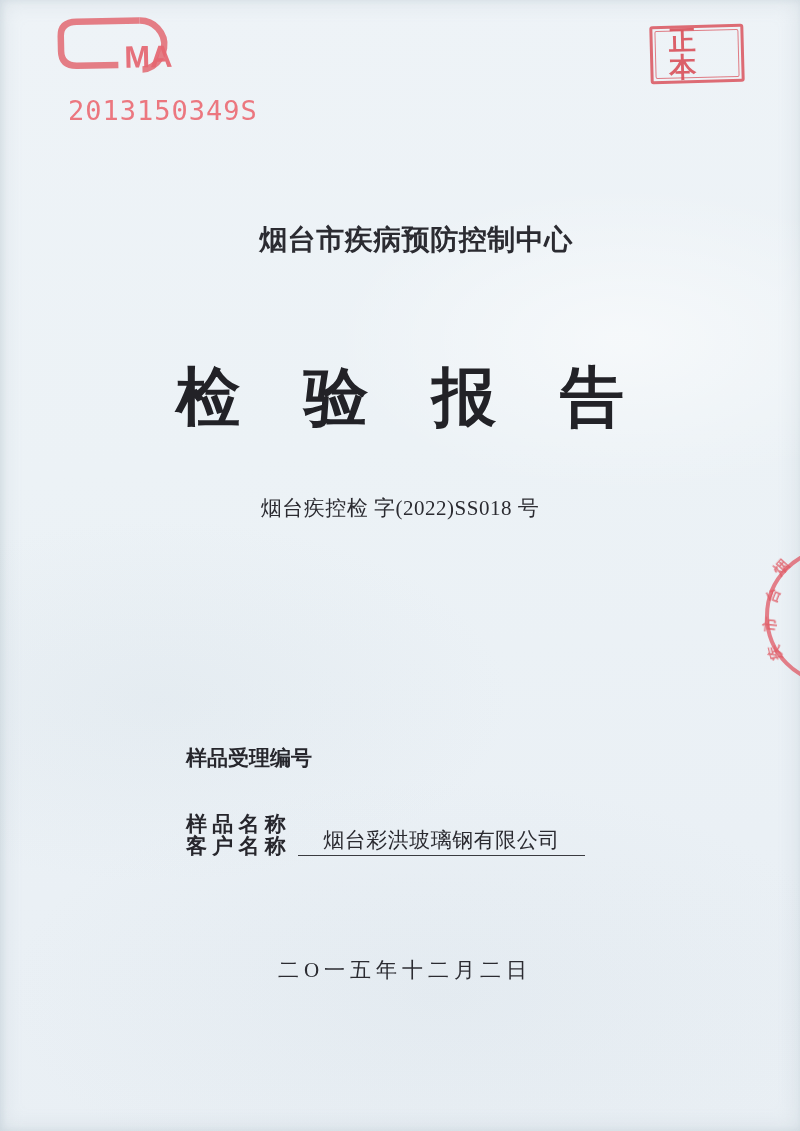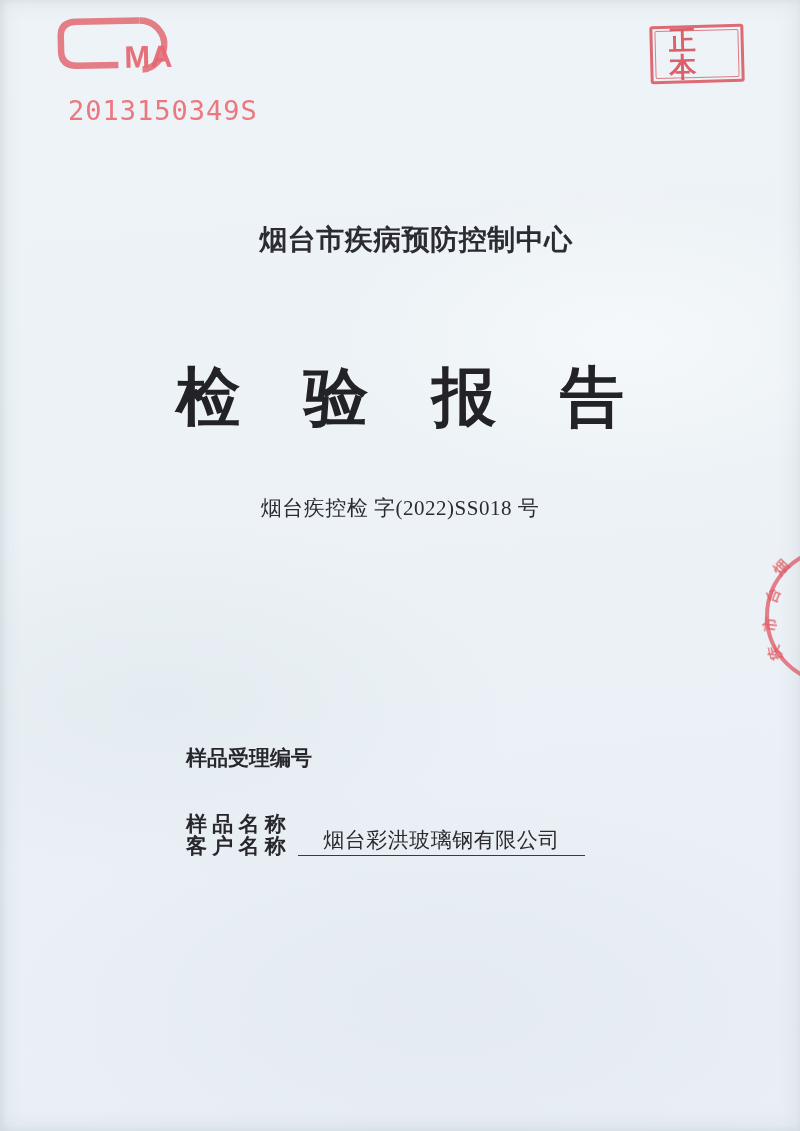--- a/index.html
+++ b/index.html
@@ -131,14 +131,15 @@
 
   <span class="field-label" style="top:746px;">样品受理编号</span>
 
   <span class="field-label" style="top:784px;margin-top:28px;">样 品 名 称</span>
 
   <span class="field-label" style="top:834px;">客 户 名 称</span>
   <span class="field-line" style="left:298px;top:828px;width:287px;">
     <span class="field-value">烟台彩洪玻璃钢有限公司</span>
   </span>
 
+  <div class="doc-date">二O一五年十二月二日</div>
 
 </div>
 
 </body></html>

